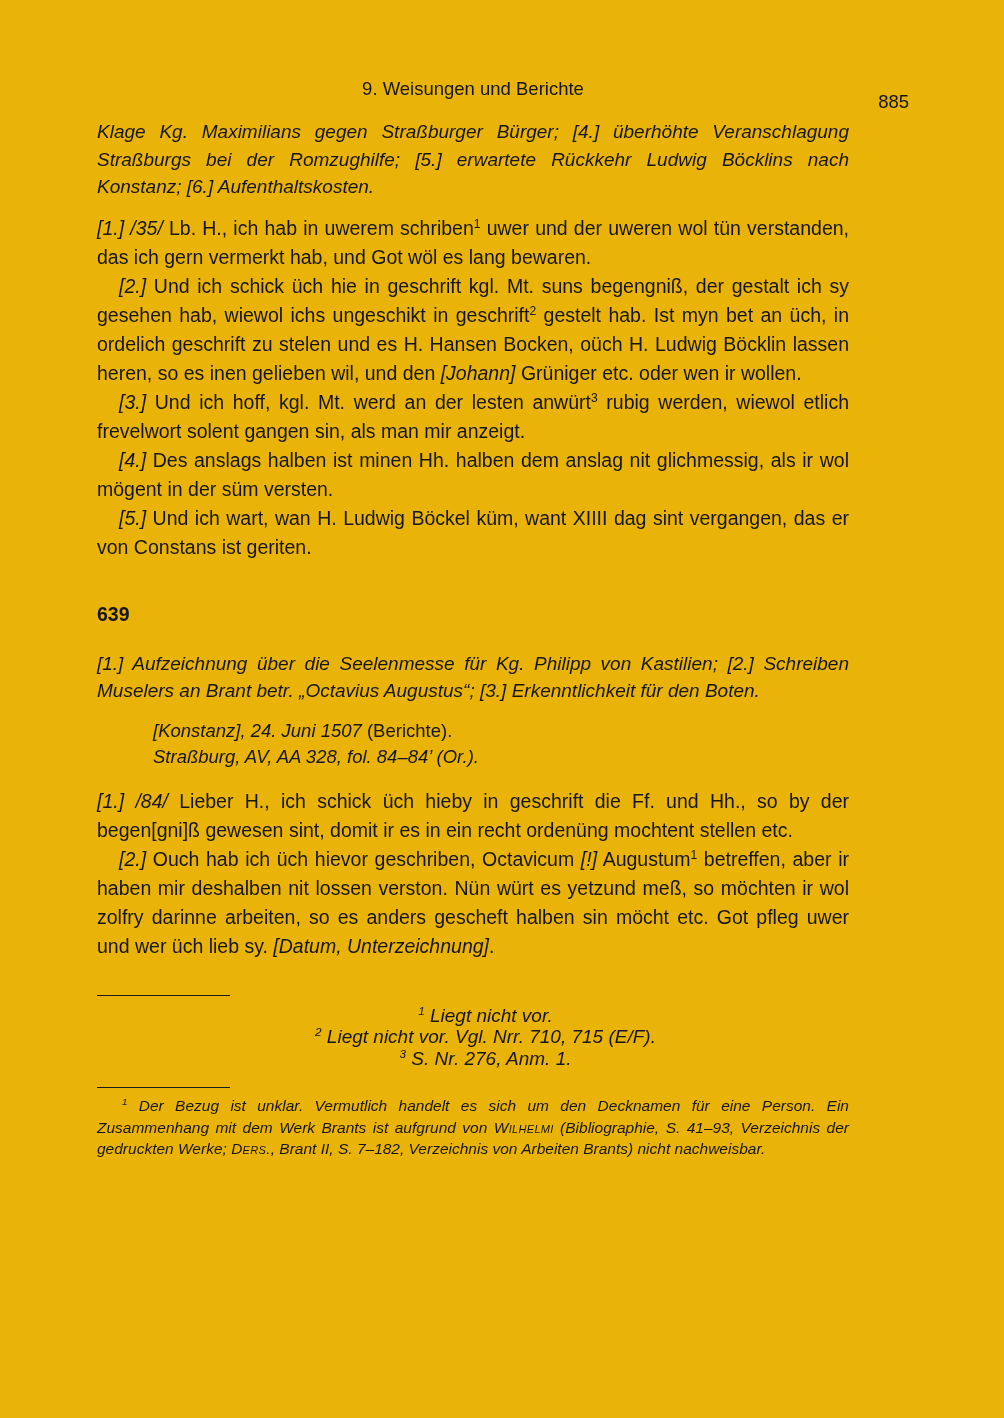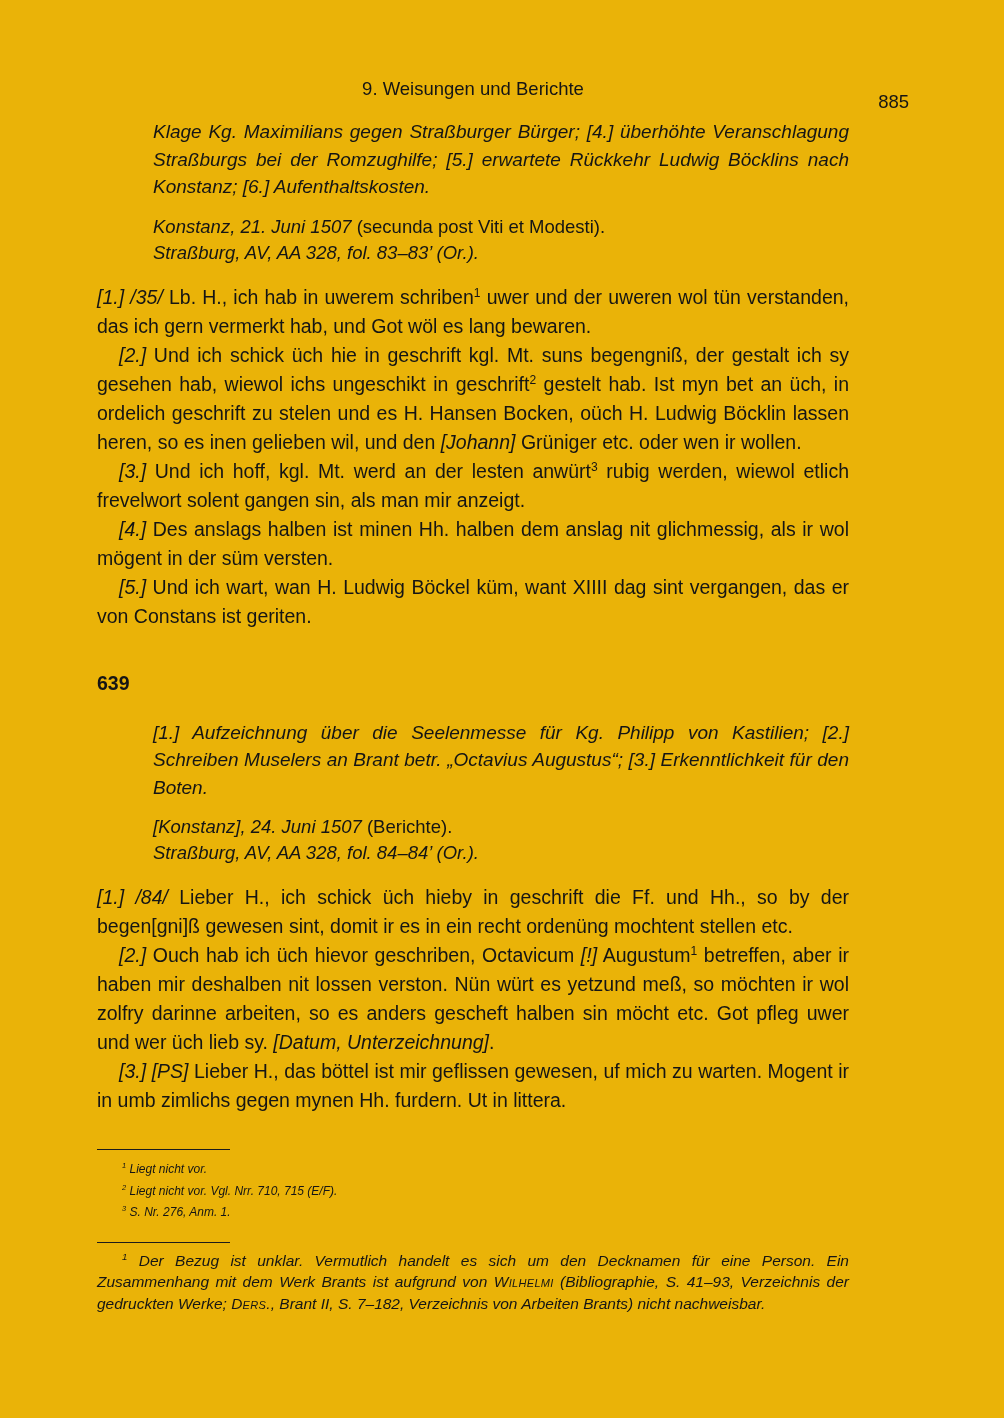--- a/index.html
+++ b/index.html
@@ -17,21 +17,20 @@
   .header {
     position:relative;
     text-align:center;
     font-size:18.5px;
     line-height:22px;
     margin-bottom:18px;
   }
   .pagenum { position:absolute; right:-60px; top:13px; }
 
   .summary {
-    margin-left:56px;
     font-style:italic;
     font-size:19px;
     line-height:27.5px;
     text-align:justify;
     margin-bottom:13px;
   }
   .dateline {
     margin-left:56px;
     font-size:18.5px;
     line-height:26px;
@@ -55,24 +54,25 @@
   .entry-num { width:56px; flex:0 0 56px; }
 
   .fn-area { margin-top:34px; }
   .fnrule {
     width:133px;
     border-top:1.5px solid #1c1c1c;
     margin-bottom:9px;
   }
   .fnrule.second { margin-top:18px; margin-bottom:7px; }
   .fn {
-    font-size:12px;
+    font-size:19px;
     line-height:21.5px;
     font-style:italic;
     padding-left:25px;
+    text-align:center;
   }
   .fn-commentary {
     font-size:15.5px;
     line-height:21.5px;
     font-style:italic;
     text-align:justify;
     text-indent:25px;
   }
 
   .i  { font-style:italic; }
@@ -85,45 +85,40 @@
 <div class="page">
   <div class="content">
 
     <div class="header">
       <span>9. Weisungen und Berichte</span>
       <span class="pagenum">885</span>
     </div>
 
     <p class="summary"><span class="i">Klage Kg. Maximilians gegen Straßburger Bürger; [4.] überhöhte Veranschlagung Straßburgs bei der Romzughilfe; [5.] erwartete Rückkehr Ludwig Böcklins nach Konstanz; [6.] Aufenthaltskosten.</span></p>
 
-    <div class="dateline">
-      <div><span class="i">Konstanz, 21. Juni 1507 </span><span>(secunda post Viti et Modesti).</span></div>
-      <div><span class="i">Straßburg, AV, AA 328, fol. 83–83’ (Or.).</span></div>
-    </div>
 
     <p class="body-para"><span class="i">[1.] /35/ </span><span>Lb. H., ich hab in uwerem schriben</span><sup>1</sup><span> uwer und der uweren wol tün verstanden, das ich gern vermerkt hab, und Got wöl es lang bewaren.</span></p>
     <p class="body-para indent"><span class="i">[2.] </span><span>Und ich schick üch hie in geschrift kgl. Mt. suns begengniß, der gestalt ich sy gesehen hab, wiewol ichs ungeschikt in geschrift</span><sup>2</sup><span> gestelt hab. Ist myn bet an üch, in ordelich geschrift zu stelen und es H. Hansen Bocken, oüch H. Ludwig Böcklin lassen heren, so es inen gelieben wil, und den </span><span class="i">[Johann]</span><span> Grüniger etc. oder wen ir wollen.</span></p>
     <p class="body-para indent"><span class="i">[3.] </span><span>Und ich hoff, kgl. Mt. werd an der lesten anwürt</span><sup>3</sup><span> rubig werden, wiewol etlich frevelwort solent gangen sin, als man mir anzeigt.</span></p>
     <p class="body-para indent"><span class="i">[4.] </span><span>Des anslags halben ist minen Hh. halben dem anslag nit glichmessig, als ir wol mögent in der süm versten.</span></p>
     <p class="body-para indent"><span class="i">[5.] </span><span>Und ich wart, wan H. Ludwig Böckel küm, want XIIII dag sint vergangen, das er von Constans ist geriten.</span></p>
 
     <div class="entry-head">
       <span class="entry-num">639</span>
     </div>
 
     <p class="summary"><span class="i">[1.] Aufzeichnung über die Seelenmesse für Kg. Philipp von Kastilien; [2.] Schreiben Muselers an Brant betr. „Octavius Augustus“; [3.] Erkenntlichkeit für den Boten.</span></p>
 
     <div class="dateline">
       <div><span class="i">[Konstanz], 24. Juni 1507 </span><span>(Berichte).</span></div>
       <div><span class="i">Straßburg, AV, AA 328, fol. 84–84’ (Or.).</span></div>
     </div>
 
     <p class="body-para"><span class="i">[1.] /84/ </span><span>Lieber H., ich schick üch hieby in geschrift die Ff. und Hh., so by der begen[gni]ß gewesen sint, domit ir es in ein recht ordenüng mochtent stellen etc.</span></p>
     <p class="body-para indent"><span class="i">[2.] </span><span>Ouch hab ich üch hievor geschriben, Octavicum </span><span class="i">[!]</span><span> Augustum</span><sup>1</sup><span> betreffen, aber ir haben mir deshalben nit lossen verston. Nün würt es yetzund meß, so möchten ir wol zolfry darinne arbeiten, so es anders gescheft halben sin möcht etc. Got pfleg uwer und wer üch lieb sy. </span><span class="i">[Datum, Unterzeichnung]</span><span>.</span></p>
-    <p class="body-para indent"><span class="i">[3.] [PS] </span><span>Lieber H., das böttel ist mir geflissen gewesen, uf mich zu warten. Mogent ir in umb zimlichs gegen mynen Hh. furdern. Ut in littera.</span></p>
 
     <div class="fn-area">
       <div class="fnrule"></div>
       <div class="fn"><sup>1</sup><span> Liegt nicht vor.</span></div>
       <div class="fn"><sup>2</sup><span> Liegt nicht vor. Vgl. Nrr. 710, 715 (E/F).</span></div>
       <div class="fn"><sup>3</sup><span> S. Nr. 276, Anm. 1.</span></div>
 
       <div class="fnrule second"></div>
       <p class="fn-commentary"><sup>1</sup><span> Der Bezug ist unklar. Vermutlich handelt es sich um den Decknamen für eine Person. Ein Zusammenhang mit dem Werk Brants ist aufgrund von </span><span class="sc">Wilhelmi</span><span> (Bibliographie, S. 41–93, Verzeichnis der gedruckten Werke; </span><span class="sc">Ders.</span><span>, Brant II, S. 7–182, Verzeichnis von Arbeiten Brants) nicht nachweisbar.</span></p>
     </div>

